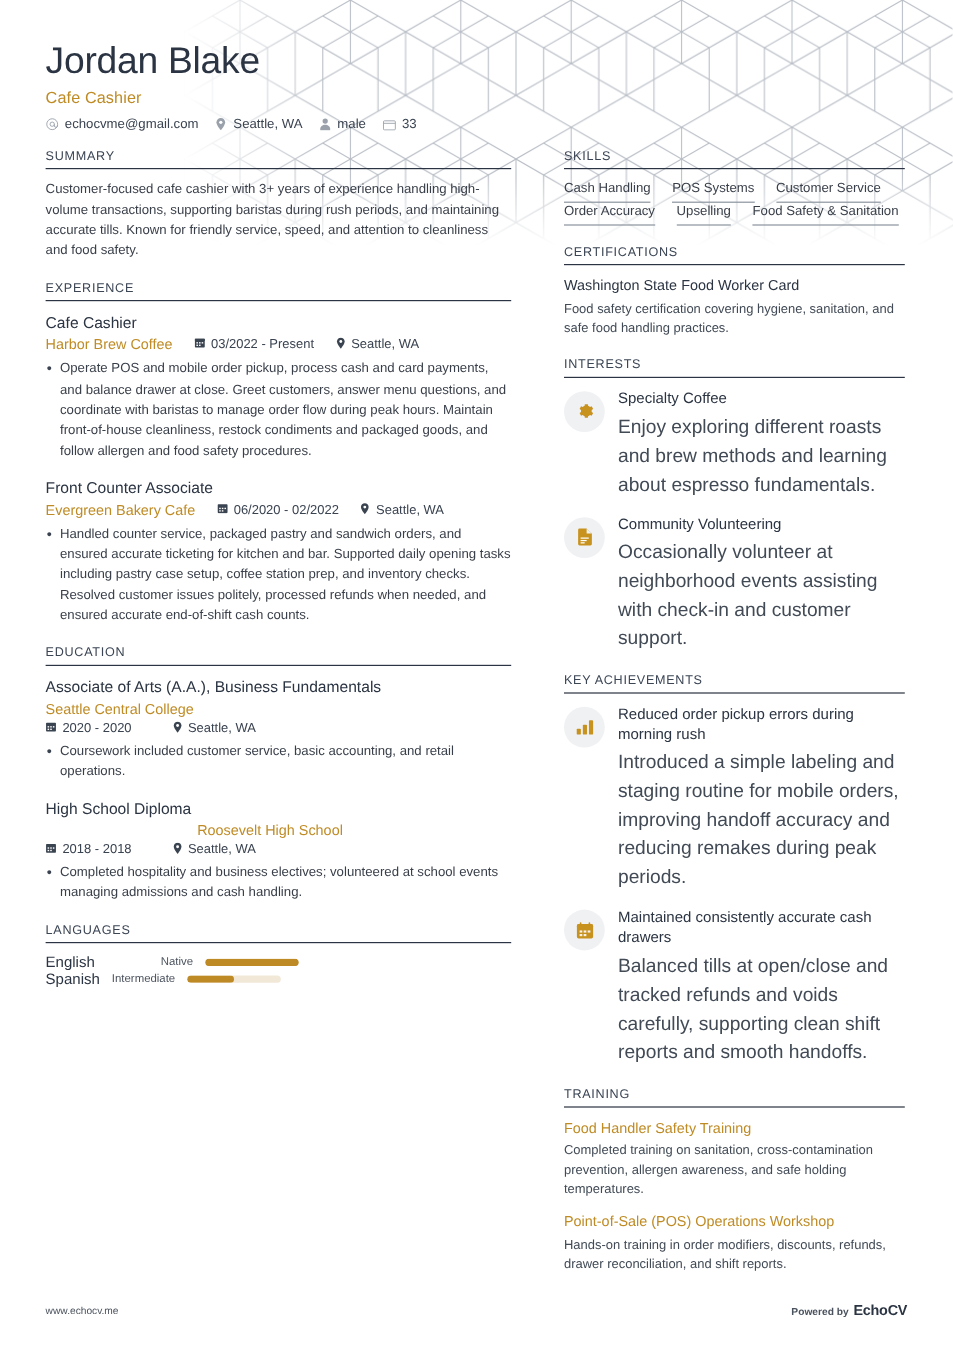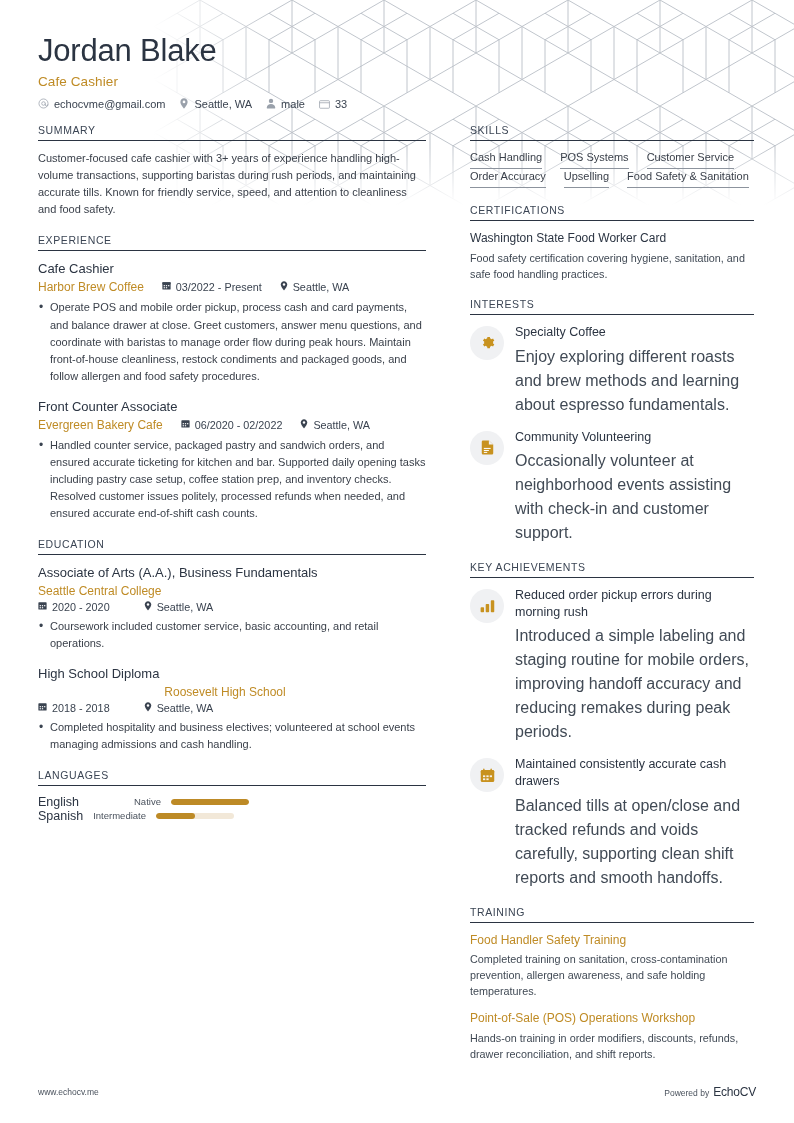--- a/index.html
+++ b/index.html
@@ -265,21 +265,21 @@
     display: flex;
     justify-content: space-between;
     align-items: center;
     font-size: 8.5px;
     color: #4a525d;
     z-index: 3;
     gap: 36px;
   }
   .footer .brand { font-size: 12px; color: #2b3442; letter-spacing: -0.2px; }
   .footer .powered { font-size: 8.5px; color: #4a525d; margin-right: 4px; }
-  .footer-right { display: flex; align-items: baseline; }
+  .footer-right { display: flex; align-items: baseline; font-weight: bold; }
 </style>
 </head>
 <body>
 
 <svg class="deco" viewBox="0 0 640 205" preserveAspectRatio="none">
   <defs>
     <pattern id="iso" width="92" height="106" patternUnits="userSpaceOnUse">
       <g fill="none" stroke="#b9bec6" stroke-width="0.9">
         <path d="M46 0 L92 26.5 L92 79.5 L46 106 L0 79.5 L0 26.5 Z"></path>
         <path d="M46 0 L46 53 L0 79.5"></path>

